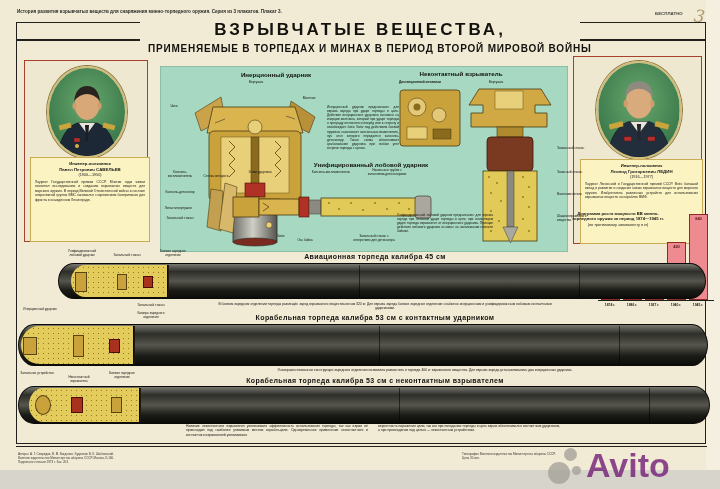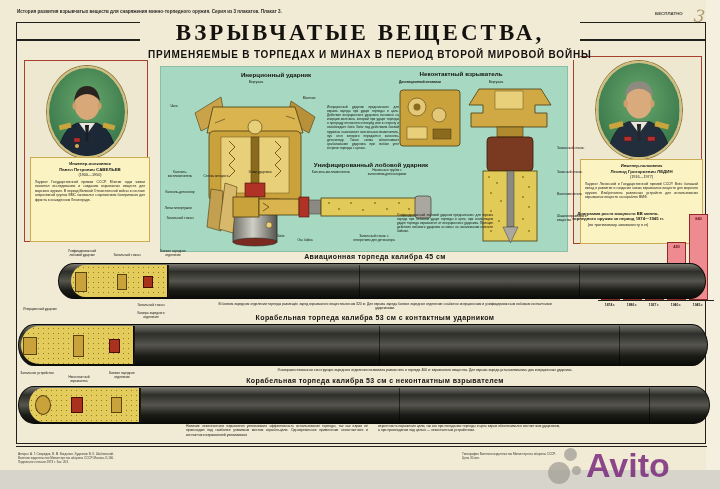--- a/index.html
+++ b/index.html
@@ -9,21 +9,21 @@
   
   .frame{left:16px;top:22px;width:688px;height:420px;border:1.5px solid #22201c;}
   .rule-b{left:16px;top:446px;width:691px;height:1px;background:#22201c;}
   .rule-side{top:39px;height:1.5px;background:#22201c;}
   
   .series-note{left:17px;top:9px;width:340px;font-size:4.6px;font-weight:bold;color:#2a2a26;}
   .free-tag{left:655px;top:11px;font-size:4.4px;font-weight:bold;color:#44423c;}
   .corner-mark{left:694px;top:6px;font-size:17px;color:#b09a6e;font-family:"DejaVu Serif",serif;
                font-style:italic;transform:rotate(8deg);}
   .title-wrap{left:140px;top:20px;width:440px;background:#f1ebd6;text-align:center;z-index:3;}
-  .title1{font-size:23px;font-weight:800;letter-spacing:3px;white-space:nowrap;color:#14120e;font-family:Liberation Serif, serif;}
+  .title1{font-size:17px;font-weight:800;letter-spacing:3px;white-space:nowrap;color:#14120e;}
   .title2{font-size:10px;font-weight:bold;letter-spacing:.8px;white-space:nowrap;margin-top:3px;color:#14120e;margin-left:8px;}
   
   .card{border:1px solid #a8402e;background:#efe8d0;}
   .card-l{left:24px;top:60px;width:122px;height:180px;}
   .card-r{left:573px;top:56px;width:127px;height:186px;}
   .oval{border-radius:50%;overflow:hidden;border:2px solid #d2bd7c;box-shadow:0 0 0 1px #8a7a42;}
   .caption{background:#fbf3c2;border:1px solid #c8ab52;padding:3px 4px 4px;text-align:center;}
   .cap-rank{font-size:4.2px;font-weight:bold;}
   .cap-name{font-size:4.4px;font-weight:bold;margin-top:1px;}
   .cap-years{font-size:3.8px;margin-top:1px;}

